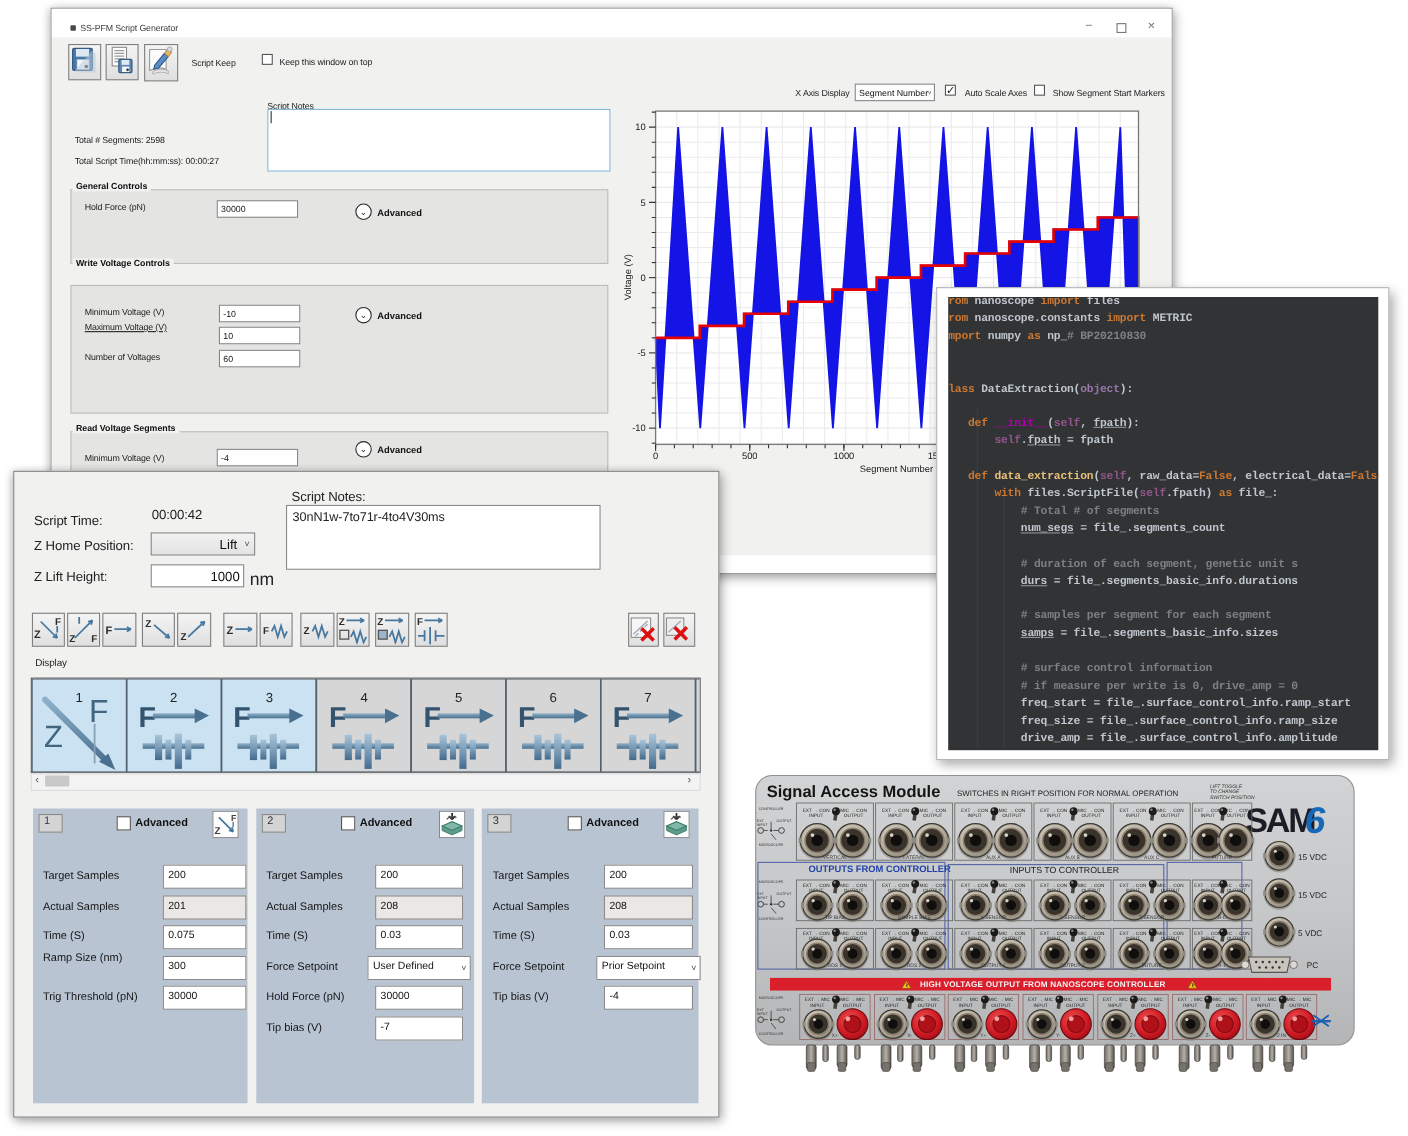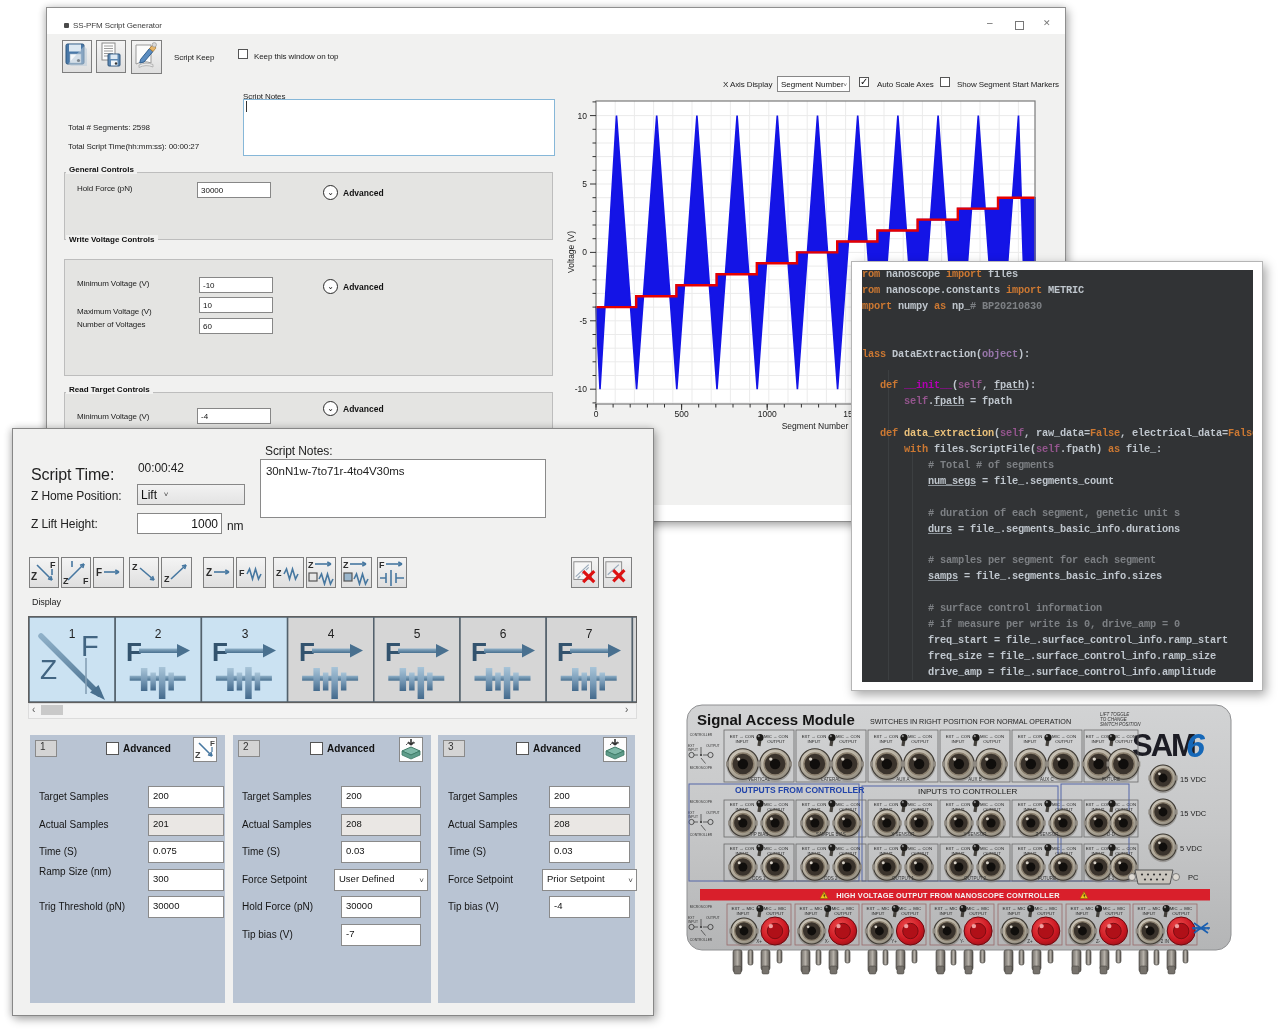--- a/index.html
+++ b/index.html
@@ -73,30 +73,30 @@
 <div class="t" style="left:30px;top:176px;">Hold Force (pN)</div>
 <div class="inp" style="left:150px;top:174px;width:74px;height:16px;">30000</div>
 <div class="adv" style="left:276px;top:177px;">
       <div class="c">⌄</div>
       <div class="x">Advanced</div>
     </div>
 <div class="gb" style="left:17px;top:251px;width:489px;height:117px;"></div>
 <div class="gbl" style="left:19px;top:227px;">Write Voltage Controls</div>
 <div class="t" style="left:30px;top:271px;">Minimum Voltage (V)</div>
 <div class="inp" style="left:152px;top:269px;width:74px;height:16px;">-10</div>
-<div class="t" style="left:30px;top:299px;">Maximum Voltage (V)</div>
+<div class="t" style="left:30px;top:285px;text-decoration:underline;">Maximum Voltage (V)</div>
 <div class="inp" style="left:152px;top:289px;width:74px;height:16px;">10</div>
 <div class="t" style="left:30px;top:312px;">Number of Voltages</div>
 <div class="inp" style="left:152px;top:310px;width:74px;height:16px;">60</div>
 <div class="adv" style="left:276px;top:271px;">
       <div class="c">⌄</div>
       <div class="x">Advanced</div>
     </div>
 <div class="gb" style="left:17px;top:384px;width:489px;height:113px;"></div>
-<div class="gbl" style="left:19px;top:377px;">Read Target Controls</div>
+<div class="gbl" style="left:19px;top:377px;">Read Voltage Segments</div>
 <div class="t" style="left:30px;top:404px;">Minimum Voltage (V)</div>
 <div class="inp" style="left:150px;top:400px;width:74px;height:16px;">-4</div>
 <div class="adv" style="left:276px;top:393px;">
       <div class="c">⌄</div>
       <div class="x">Advanced</div>
     </div>
 <div class="t" style="left:676px;top:72px;">X Axis Display</div>
 <div class="inp" style="left:730px;top:68px;width:73px;height:16px;font-size:8px;background:#fdfdfd;">Segment Number<span class="chev" style="position:absolute;right:2px;top:5px;font-size:6px;">˅</span></div>
 <div class="cb" style="left:812px;top:69px;"></div>
 <div class="abs" style="left:813px;top:68px;font-size:10px;color:#111;">✓</div>
@@ -228,27 +228,27 @@
       </g>
     </svg>
 </div>
 <div class="abs" style="left:851px;top:261px;width:410px;height:428px;background:#fff;border:1px solid #b5b5b5;box-shadow:3px 4px 10px rgba(0,0,0,0.35);"></div>
 <div class="abs" style="left:862px;top:270px;width:391px;height:412px;background:#313335;overflow:hidden;">
 <div class="abs" style="left:26px;top:100px;width:1px;height:310px;background:#3c3f41;"></div>
 <div class="abs" style="left:50px;top:180px;width:1px;height:230px;background:#3c3f41;"></div>
 <div class="abs" style="left:-6px;top:-3px;font-family:'Liberation Mono',monospace;font-size:10.3px;font-weight:bold;line-height:15.9px;letter-spacing:-0.18px;white-space:nowrap;"><span style="color:#cc7832">from</span> <span style="color:#bfc6cd">nanoscope</span> <span style="color:#cc7832">import</span> <span style="color:#bfc6cd">files</span><br><span style="color:#cc7832">from</span> <span style="color:#bfc6cd">nanoscope.constants</span> <span style="color:#cc7832">import</span> <span style="color:#bfc6cd">METRIC</span><br><span style="color:#cc7832">import</span> <span style="color:#bfc6cd">numpy</span> <span style="color:#cc7832">as</span> <span style="color:#bfc6cd">np_</span><span style="color:#7d8084"># BP20210830</span><br><br><br><span style="color:#cc7832">class</span> <span style="color:#bfc6cd">DataExtraction(</span><span style="color:#9876aa">object</span><span style="color:#bfc6cd">):</span><br><br>&nbsp;&nbsp;&nbsp;&nbsp;<span style="color:#cc7832">def</span> <span style="color:#b200b2">__init__</span><span style="color:#bfc6cd">(</span><span style="color:#94558d">self</span><span style="color:#bfc6cd">, </span><span style="color:#bfc6cd;text-decoration:underline;text-decoration-color:#8d949a;">fpath</span><span style="color:#bfc6cd">):</span><br>&nbsp;&nbsp;&nbsp;&nbsp;&nbsp;&nbsp;&nbsp;&nbsp;<span style="color:#94558d">self</span><span style="color:#bfc6cd">.</span><span style="color:#bfc6cd;text-decoration:underline;text-decoration-color:#8d949a;">fpath</span> <span style="color:#bfc6cd">=</span> <span style="color:#bfc6cd">fpath</span><br><br>&nbsp;&nbsp;&nbsp;&nbsp;<span style="color:#cc7832">def</span> <span style="color:#e9c07a">data_extraction</span><span style="color:#bfc6cd">(</span><span style="color:#94558d">self</span><span style="color:#bfc6cd">, raw_data=</span><span style="color:#cc7832">False</span><span style="color:#bfc6cd">, electrical_data=</span><span style="color:#cc7832">False</span><br>&nbsp;&nbsp;&nbsp;&nbsp;&nbsp;&nbsp;&nbsp;&nbsp;<span style="color:#cc7832">with</span> <span style="color:#bfc6cd">files.ScriptFile(</span><span style="color:#94558d">self</span><span style="color:#bfc6cd">.fpath) </span><span style="color:#cc7832">as</span> <span style="color:#bfc6cd">file_:</span><br>&nbsp;&nbsp;&nbsp;&nbsp;&nbsp;&nbsp;&nbsp;&nbsp;&nbsp;&nbsp;&nbsp;&nbsp;<span style="color:#7d8084"># Total # of segments</span><br>&nbsp;&nbsp;&nbsp;&nbsp;&nbsp;&nbsp;&nbsp;&nbsp;&nbsp;&nbsp;&nbsp;&nbsp;<span style="color:#bfc6cd;text-decoration:underline;text-decoration-color:#8d949a;">num_segs</span> <span style="color:#bfc6cd">= file_.segments_count</span><br><br>&nbsp;&nbsp;&nbsp;&nbsp;&nbsp;&nbsp;&nbsp;&nbsp;&nbsp;&nbsp;&nbsp;&nbsp;<span style="color:#7d8084"># duration of each segment, genetic unit s</span><br>&nbsp;&nbsp;&nbsp;&nbsp;&nbsp;&nbsp;&nbsp;&nbsp;&nbsp;&nbsp;&nbsp;&nbsp;<span style="color:#bfc6cd;text-decoration:underline;text-decoration-color:#8d949a;">durs</span> <span style="color:#bfc6cd">= file_.segments_basic_info.durations</span><br><br>&nbsp;&nbsp;&nbsp;&nbsp;&nbsp;&nbsp;&nbsp;&nbsp;&nbsp;&nbsp;&nbsp;&nbsp;<span style="color:#7d8084"># samples per segment for each segment</span><br>&nbsp;&nbsp;&nbsp;&nbsp;&nbsp;&nbsp;&nbsp;&nbsp;&nbsp;&nbsp;&nbsp;&nbsp;<span style="color:#bfc6cd;text-decoration:underline;text-decoration-color:#8d949a;">samps</span> <span style="color:#bfc6cd">= file_.segments_basic_info.sizes</span><br><br>&nbsp;&nbsp;&nbsp;&nbsp;&nbsp;&nbsp;&nbsp;&nbsp;&nbsp;&nbsp;&nbsp;&nbsp;<span style="color:#7d8084"># surface control information</span><br>&nbsp;&nbsp;&nbsp;&nbsp;&nbsp;&nbsp;&nbsp;&nbsp;&nbsp;&nbsp;&nbsp;&nbsp;<span style="color:#7d8084"># if measure per write is 0, drive_amp = 0</span><br>&nbsp;&nbsp;&nbsp;&nbsp;&nbsp;&nbsp;&nbsp;&nbsp;&nbsp;&nbsp;&nbsp;&nbsp;<span style="color:#bfc6cd">freq_start = file_.surface_control_info.ramp_start</span><br>&nbsp;&nbsp;&nbsp;&nbsp;&nbsp;&nbsp;&nbsp;&nbsp;&nbsp;&nbsp;&nbsp;&nbsp;<span style="color:#bfc6cd">freq_size = file_.surface_control_info.ramp_size</span><br>&nbsp;&nbsp;&nbsp;&nbsp;&nbsp;&nbsp;&nbsp;&nbsp;&nbsp;&nbsp;&nbsp;&nbsp;<span style="color:#bfc6cd">drive_amp = file_.surface_control_info.amplitude</span></div>
 </div>
 <div class="win" style="left:12px;top:428px;width:640px;height:586px;background:#f1f1f0;border-color:#878787;">
-<div class="t" style="left:18px;top:37px;font-size:16px;">Script Time:</div>
+<div class="t" style="left:18px;top:37px;font-size:12px;">Script Time:</div>
 <div class="t" style="left:125px;top:32px;font-size:12px;">00:00:42</div>
 <div class="t" style="left:18px;top:60px;font-size:12px;">Z Home Position:</div>
-<div class="inp" style="left:124px;top:55px;width:108px;height:21px;background:linear-gradient(#f2f2f2,#e3e3e3);justify-content:flex-start;padding-right:4px;font-size:12px;">Lift&nbsp;&nbsp;<span class="chev">˅</span></div>
+<div class="inp" style="left:124px;top:55px;width:95px;height:21px;background:linear-gradient(#f2f2f2,#e3e3e3);justify-content:flex-end;padding-right:4px;font-size:12px;">Lift&nbsp;&nbsp;<span class="chev">˅</span></div>
 <div class="t" style="left:18px;top:88px;font-size:12px;">Z Lift Height:</div>
 <div class="inp" style="left:124px;top:84px;width:85px;height:21px;justify-content:flex-end;font-size:12px;">1000</div>
-<div class="t" style="left:214px;top:90px;font-size:12px;">nm</div>
+<div class="t" style="left:214px;top:90px;font-size:16px;">nm</div>
 <div class="t" style="left:252px;top:15px;font-size:12px;">Script Notes:</div>
 <div class="abs" style="left:247px;top:30px;width:284px;height:57px;background:#fff;border:1px solid #8a8a8a;"></div>
 <div class="t" style="left:253px;top:36px;font-size:11.5px;">30nN1w-7to71r-4to4V30ms</div>
 <div class="tbtn" style="left:15.8px;top:128px;width:30.5px;height:30.5px;"><svg width="28" height="28" viewBox="0 0 28 28">
         <text x="1" y="22" font-size="10" font-weight="bold" fill="#2c2c2c" font-family="Liberation Sans">Z</text>
         <line x1="7" y1="7" x2="22" y2="22" stroke="#4677a0" stroke-width="1.6" fill="none"></line>
         <path d="M22 22 L18.0 20.8 M22 22 L20.8 18.0" stroke="#4677a0" stroke-width="1.6" fill="none"></path>
         <text x="20" y="10" font-size="9" font-weight="bold" fill="#2c2c2c" font-family="Liberation Sans">F</text>
         <line x1="22" y1="11" x2="22" y2="17" stroke="#4677a0" stroke-width="1.6" fill="none"></line>
       </svg></div>

